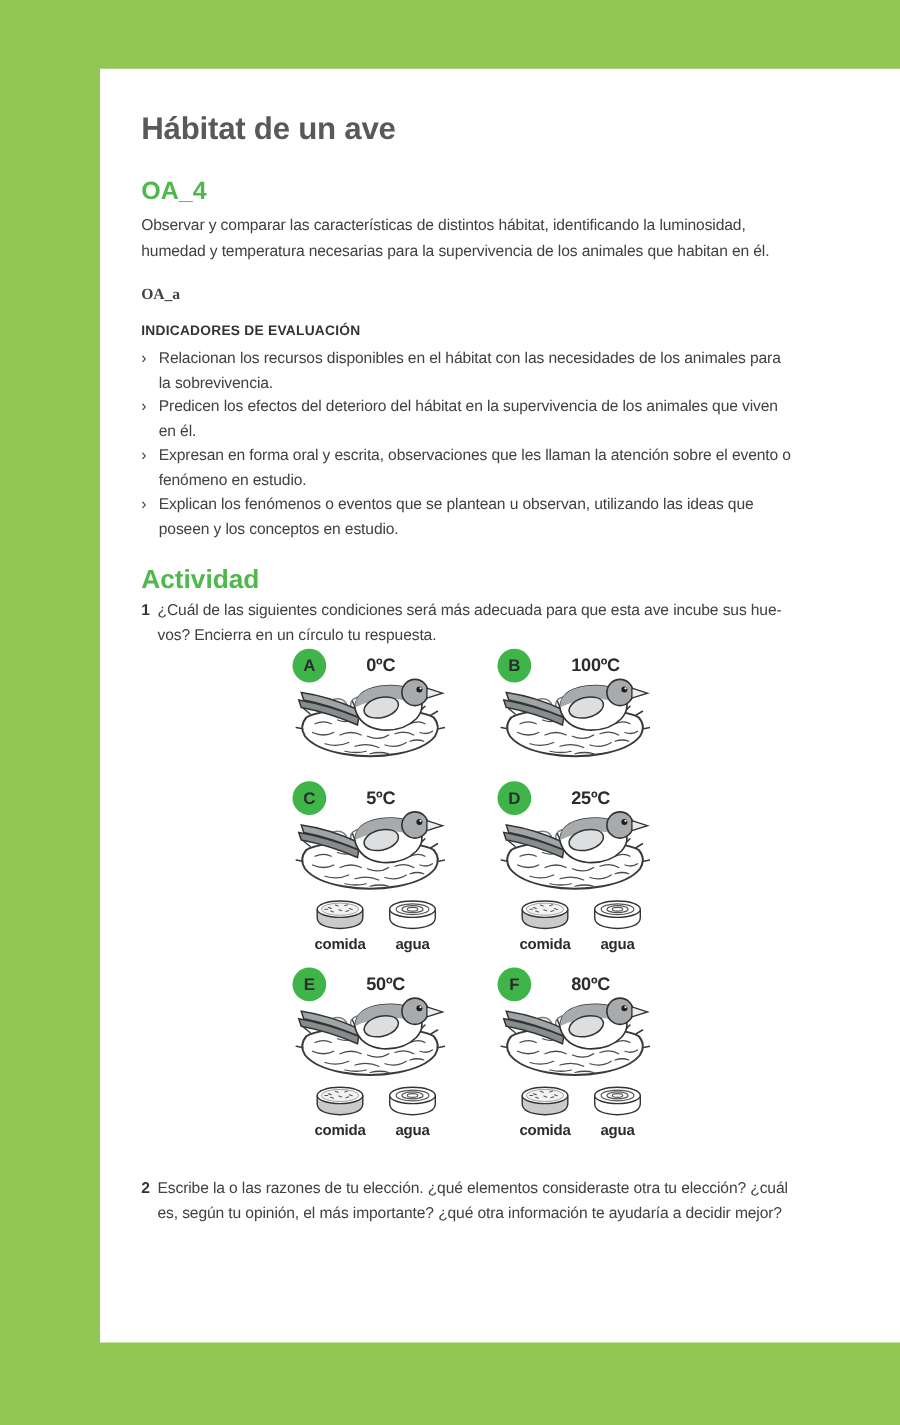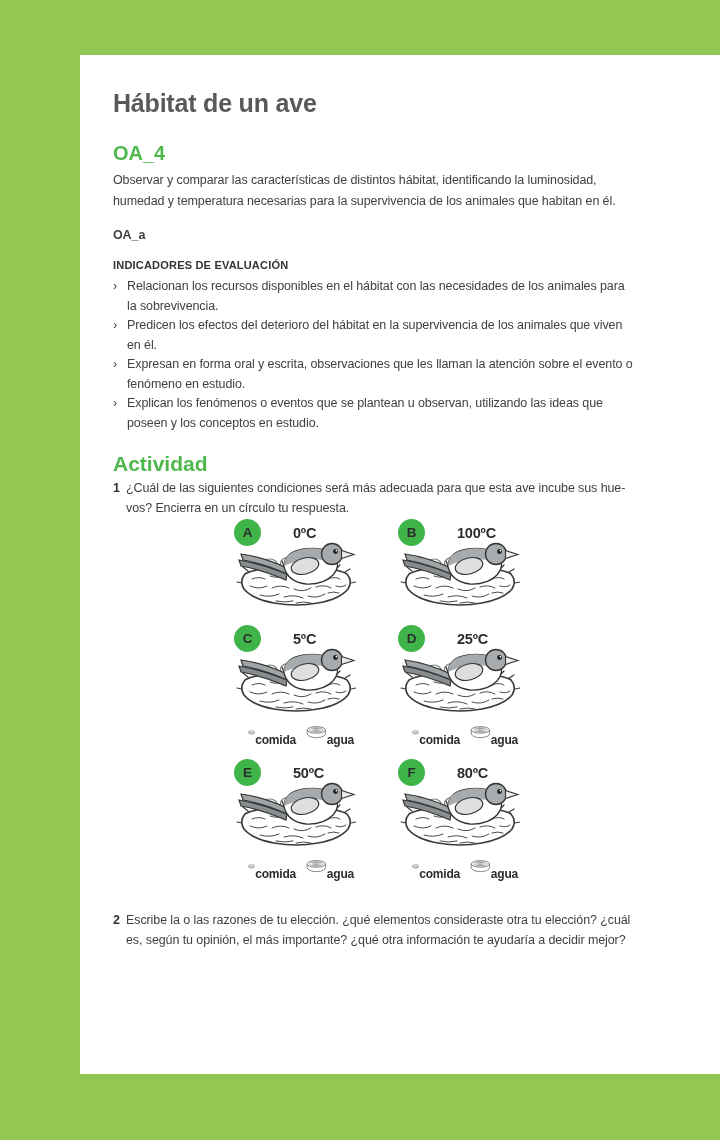--- a/index.html
+++ b/index.html
@@ -24,21 +24,21 @@
   .title {
     font-size: 25px; font-weight: bold;
     color: #58595B; letter-spacing: -0.2px;
     line-height: 28px;
   }
   .green-head { color: #4FB84C; font-weight: bold; }
   .oa4-head { font-size: 20px; line-height: 24px; margin-top: 24px; }
   .body-text { font-size: 12.5px; line-height: 21px; letter-spacing: -0.1px; }
   .oa4-text { margin-top: 5px; }
   .oa-row { display: flex; margin-top: 13px; }
-  .oa-code { width: 39px; flex: none; font-weight: bold; color: #414042; }
+  .oa-code { width: 39px; flex: none; font-weight: bold; color: #414042; font-family: Liberation Serif, serif; }
   .ind-head {
     margin-top: 10px;
     font-size: 11px; font-weight: bold; color: #333335;
     letter-spacing: 0.2px; line-height: 18px;
   }
   .bullets { margin-top: 3px; }
   .bullet { display: flex; line-height: 19.5px; }
   .bullet .marker { width: 14px; flex: none; }
   .bullet .body-text { line-height: 19.5px; }
   .act-head { font-size: 21px; line-height: 24px; margin-top: 19px; }
@@ -58,21 +58,21 @@
     font-weight: bold; font-size: 13.5px;
     display: flex; align-items: center; justify-content: center;
   }
   .temp {
     margin-left: 32px;
     font-size: 14.5px; font-weight: bold;
     color: #2C2C2E; letter-spacing: -0.2px;
   }
   .nest-svg { display: block; margin: -7px 0 0 2px; position: relative; z-index: 1; }
   .bowls { display: flex; gap: 10px; margin: -1px 0 0 14px; }
-  .bowl-col { width: 48px; display: flex; align-items: flex-end; }
+  .bowl-col { width: 48px; display: flex; flex-direction: column; align-items: center; }
   .bowl-label {
     font-size: 12px; font-weight: bold;
     color: #2C2C2E; margin-top: 1px; letter-spacing: -0.2px;
     line-height: 14px;
   }
   .q2 { margin-top: 30px; }
   .defs-holder { position: absolute; width: 0; height: 0; overflow: hidden; }
 </style>
 </head>
 <body>

